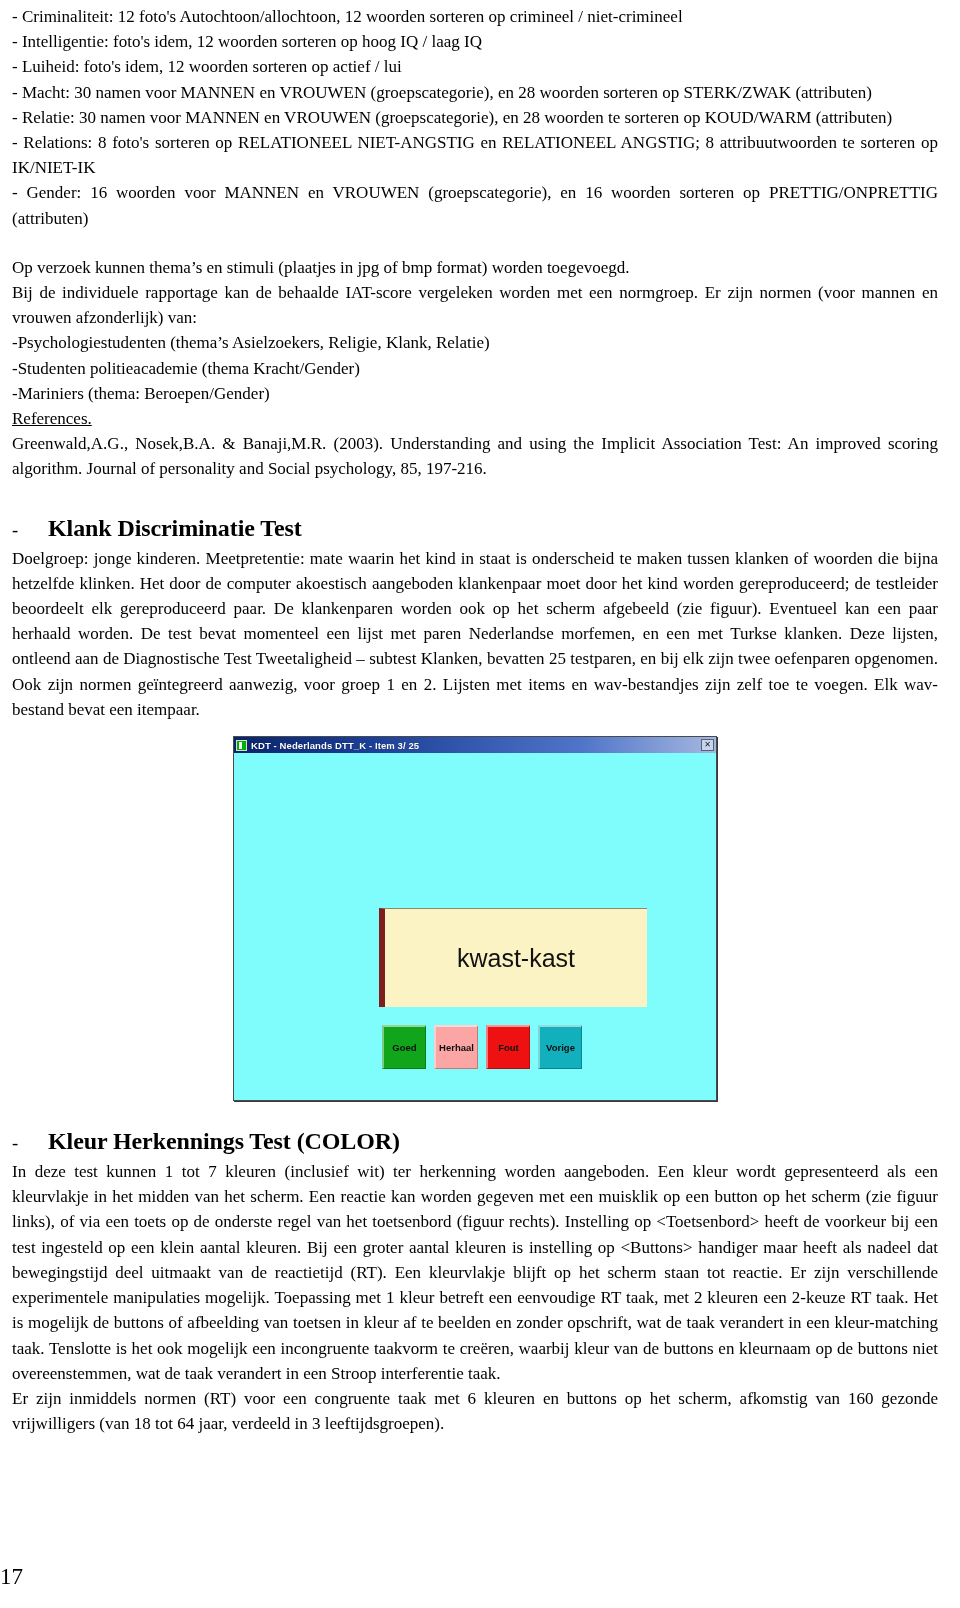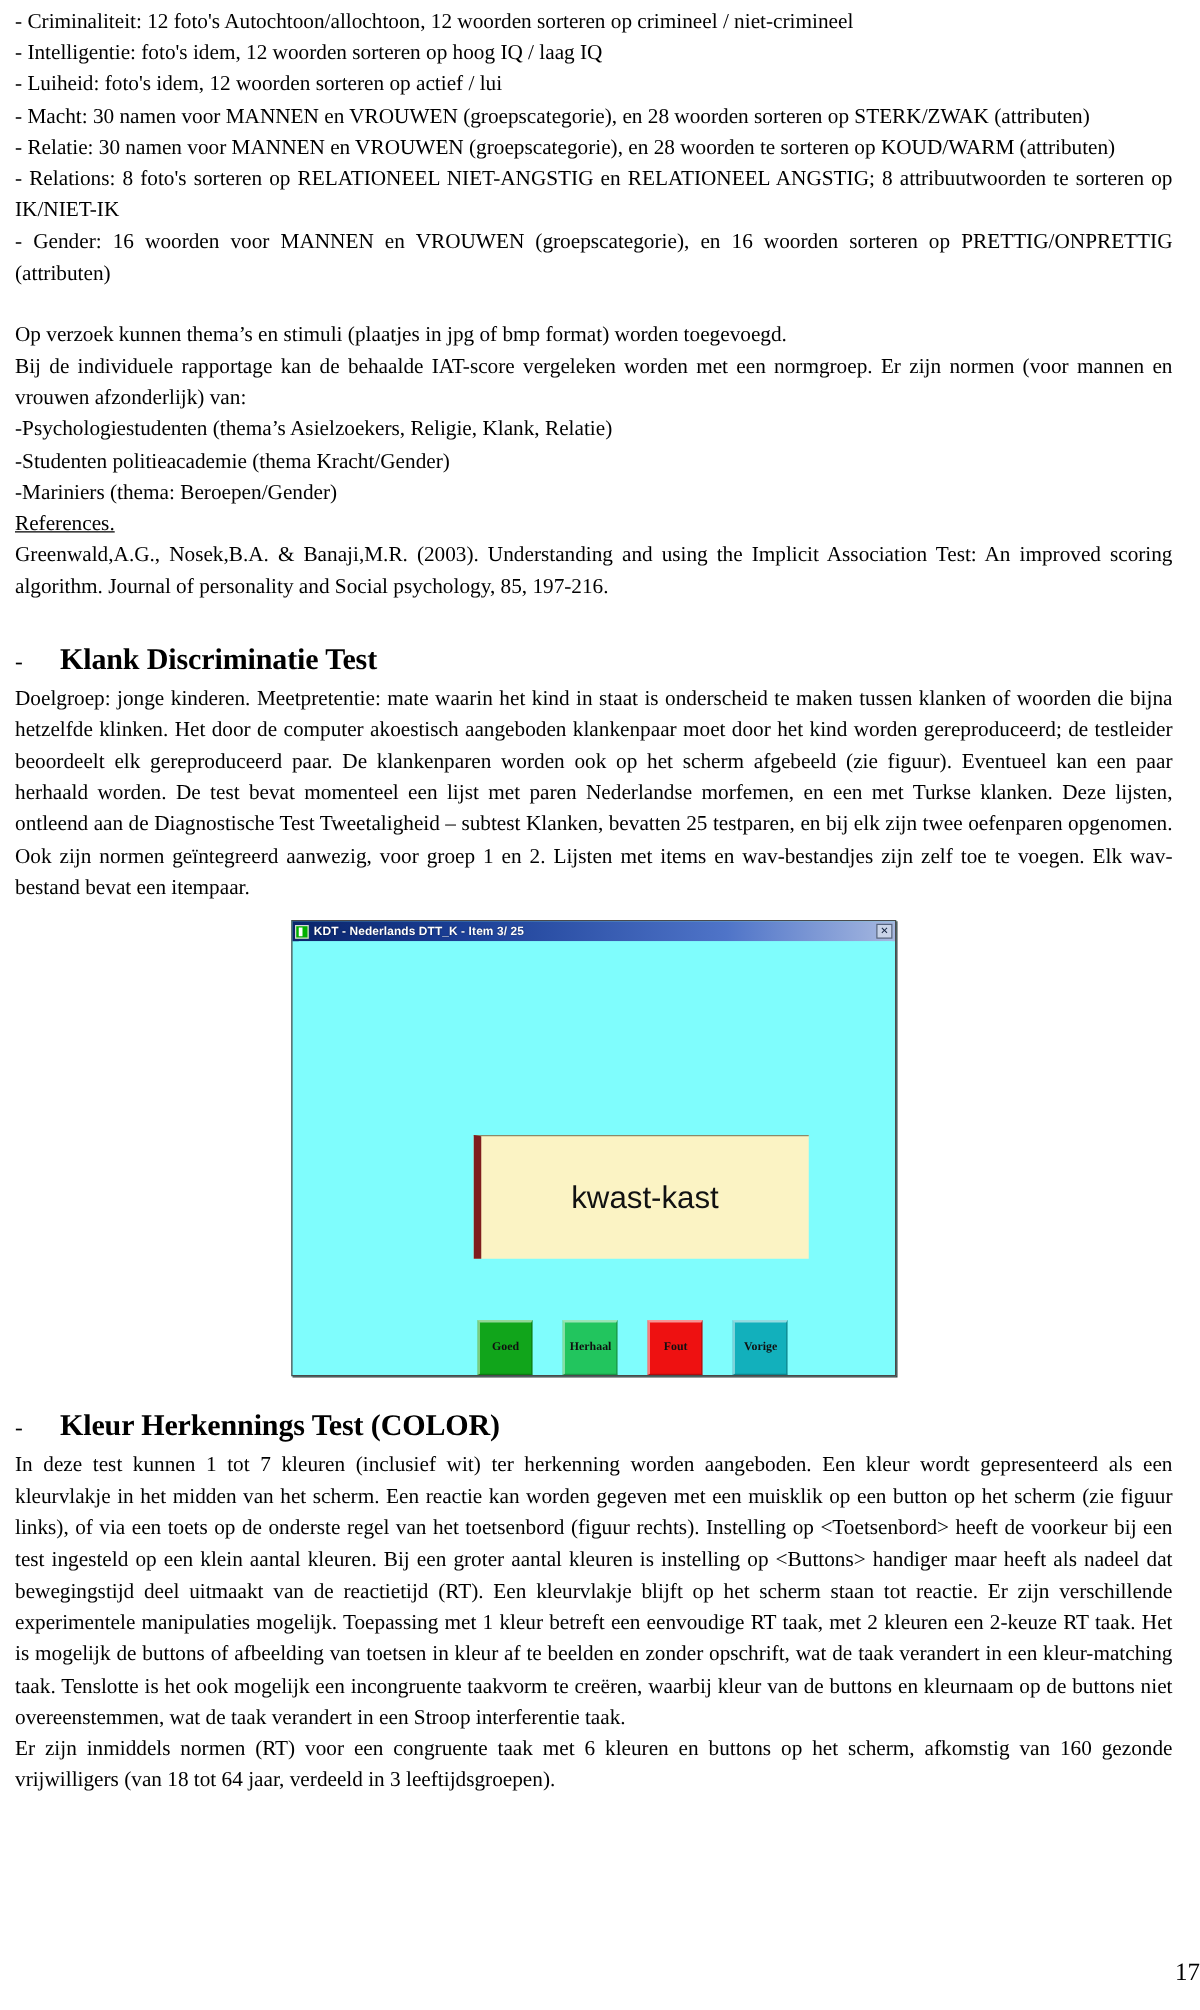--- a/index.html
+++ b/index.html
@@ -141,24 +141,23 @@
     justify-content: center;
   }
   .stimulus-text {
     font-size: 25px;
     color: #111111;
     font-family: "Liberation Sans", "DejaVu Sans", sans-serif;
   }
   .button-row {
     position: absolute;
     left: 143px;
-    top: 303px;
-    display: flex;
-    gap: 24px;
-    font-family: Liberation Serif, serif;
+    top: 272px;
+    display: flex;
+    gap: 8px;
   }
   .app-btn {
     width: 44px;
     height: 44px;
     display: flex;
     align-items: center;
     justify-content: center;
     font-size: 9.5px;
     font-weight: bold;
     color: #101010;
@@ -170,22 +169,22 @@
     text-align: center;
     line-height: 1;
   }
 
   
   .page-number {
     position: absolute;
     left: 0;
     right: 0;
     bottom: 18px;
-    text-align: right;
-    font-size: 20px;
+    text-align: left;
+    font-size: 23px;
     font-family: "Liberation Serif", "DejaVu Serif", serif;
   }
 </style>
 </head>
 <body>
 
 <div class="page">
 
   <div class="blocklist">
     <div class="para nojust">- Criminaliteit: 12 foto's Autochtoon/allochtoon, 12 woorden sorteren op crimineel / niet-crimineel</div>
@@ -228,21 +227,21 @@
       </div>
 
       <div class="app-client">
 
         <div class="stimulus-box">
           <span class="stimulus-text">kwast-kast</span>
         </div>
 
         <div class="button-row">
           <div class="app-btn" style="background:#11a51b">Goed</div>
-          <div class="app-btn" style="background:#22c55e">Herhaal</div>
+          <div class="app-btn" style="background:#fca5a5">Herhaal</div>
           <div class="app-btn" style="background:#ee1111">Fout</div>
           <div class="app-btn" style="background:#12b0bc">Vorige</div>
         </div>
 
       </div>
     </div>
   </div>
 
   <div class="spacer-md"></div>
 

